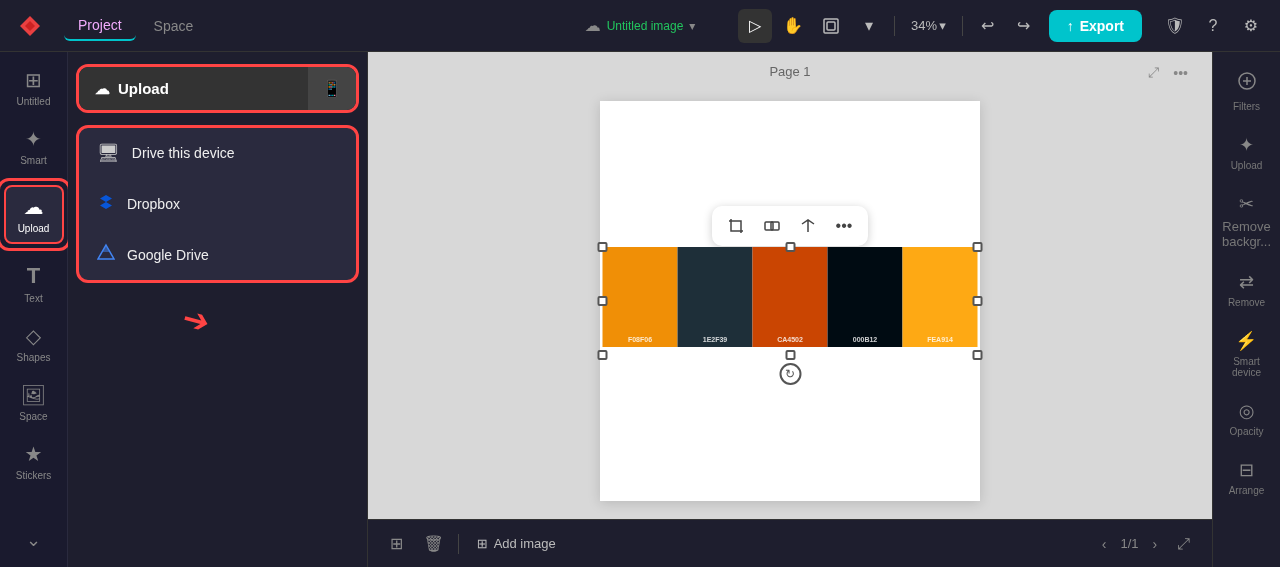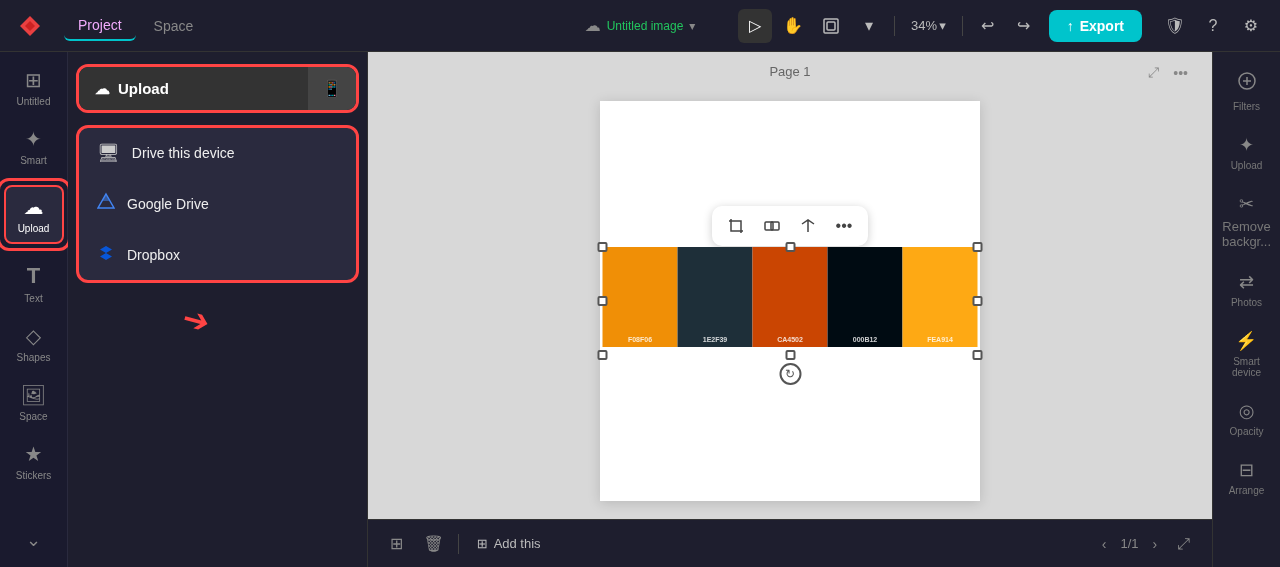--- a/index.html
+++ b/index.html
@@ -176,35 +176,35 @@
         </button>
       </div>
     </div>
 
     <div style="border: 3px solid #ff4444; border-radius: 12px; margin: 0 8px 8px; background: #2a2a3e;">
       <div class="dropdown-item">
         <span class="di-icon">🖥</span>
         <span>Drive this device</span>
       </div>
       <div class="dropdown-item">
+        <span class="di-icon" style="color:#0061FF;">
+          <svg width="18" height="18" viewBox="0 0 18 18">
+              <path d="M9 3L3 6.5L9 10L3 13.5L9 17L15 13.5L9 10L15 6.5Z" fill="#0061FF" opacity="0.8"></path>
+            </svg>
+        </span>
+        <span>Dropbox</span>
+      </div>
+      <div class="dropdown-item">
         <span class="di-icon" style="color:#4285F4;">
           <svg width="18" height="18" viewBox="0 0 18 18">
               <polygon points="9,2 17,16 1,16" fill="none" stroke="#4285F4" stroke-width="1.5"></polygon>
               <polygon points="9,2 13,9 5,9" fill="#4285F4" opacity="0.5"></polygon>
             </svg>
         </span>
         <span>Google Drive</span>
-      </div>
-      <div class="dropdown-item">
-        <span class="di-icon" style="color:#0061FF;">
-          <svg width="18" height="18" viewBox="0 0 18 18">
-              <path d="M9 3L3 6.5L9 10L3 13.5L9 17L15 13.5L9 10L15 6.5Z" fill="#0061FF" opacity="0.8"></path>
-            </svg>
-        </span>
-        <span>Dropbox</span>
       </div>
     </div>
 
     <div style="position: relative; height: 60px;">
       <div style="position: absolute; left: 115px; top: 10px; color: #ff4444; font-size: 32px; transform: rotate(15deg);">➔</div>
     </div>
   </div>
 
   <div class="canvas-area">
     <div class="canvas-body">
@@ -273,21 +273,21 @@
         </div>
       </div>
     </div>
 
     <div class="bottom-bar">
       <button class="bottom-btn">⊞</button>
       <button class="bottom-btn">🗑</button>
       <div class="bottom-divider"></div>
       <button class="add-page-btn">
         <span>⊞</span>
-        <span>Add this</span>
+        <span>Add image</span>
       </button>
       <div class="page-nav">
         <button class="page-nav-btn">‹</button>
         <span>
           <span>1</span>/<span>1</span>
         </span>
         <button class="page-nav-btn">›</button>
         <button class="bottom-btn">⤢</button>
       </div>
     </div>
@@ -306,21 +306,21 @@
     <div class="right-item">
       <span class="icon">✦</span>
       <span class="label">Upload</span>
     </div>
     <div class="right-item">
       <span class="icon">✂</span>
       <span class="label" style="font-size:13px;">Remove backgr...</span>
     </div>
     <div class="right-item">
       <span class="icon">⇄</span>
-      <span class="label">Photos</span>
+      <span class="label">Remove</span>
     </div>
     <div class="right-item">
       <span class="icon">⚡</span>
       <span class="label">Smart device</span>
     </div>
     <div class="right-item">
       <span class="icon">◎</span>
       <span class="label">Opacity</span>
     </div>
     <div class="right-item">

